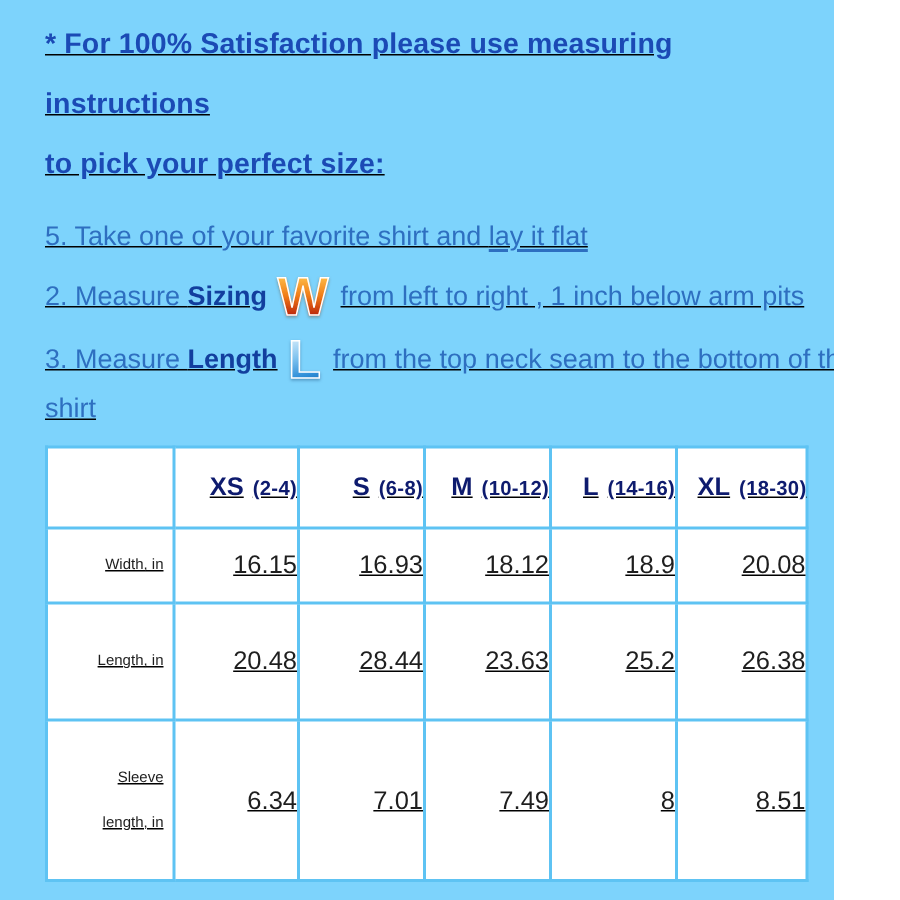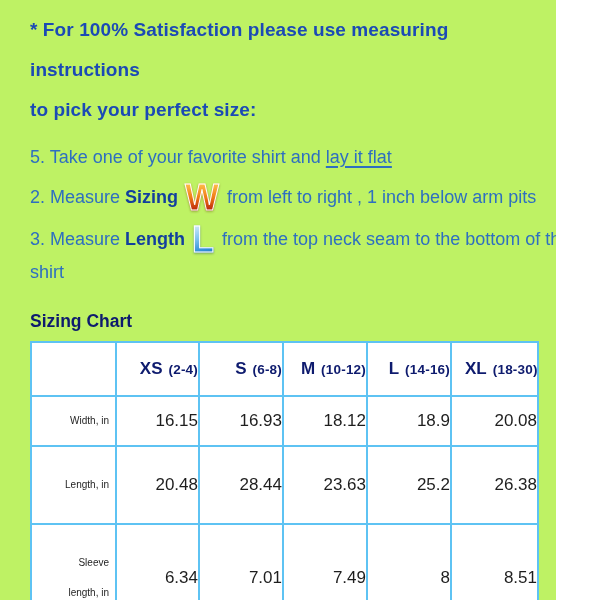--- a/index.html
+++ b/index.html
@@ -1,23 +1,24 @@
 <!DOCTYPE html>
 <html><head>
 <meta charset="utf-8">
 <style>
   * { margin: 0; padding: 0; box-sizing: border-box; }
   html, body { background: #ffffff; }
   .page {
     position: relative;
     width: 556px;
     height: 600px;
-    background: #bef264;
+    background: #7dd3fc;
     overflow: hidden;
     font-family: "Liberation Sans", sans-serif;
+    text-decoration: underline;
   }
   .intro {
     margin: 10px 25px 0 30px;
     font-size: 19px;
     font-weight: 700;
     color: #1b4ab5;
     line-height: 40px;
     letter-spacing: 0.1px;
   }
   .item {
@@ -116,21 +117,20 @@
   </div>
 
   <div class="item item-2">
     <span>2. Measure </span><span class="measure-word">Sizing</span><span class="letter-glyph glyph-w">W</span><span>from left to right , 1 inch below arm pits</span>
   </div>
 
   <div class="item item-3">
     <span>3. Measure </span><span class="measure-word">Length</span><span class="letter-glyph glyph-l">L</span><span>from the top neck seam to the bottom of the shirt</span>
   </div>
 
-  <div class="chart-title">Sizing Chart</div>
 
   <table class="sizing">
     <colgroup>
       <col style="width:85px">
         <col style="width:83px">
         <col style="width:84px">
       <col style="width:84px">
         <col style="width:84px">
         <col style="width:87px">
     </colgroup>

